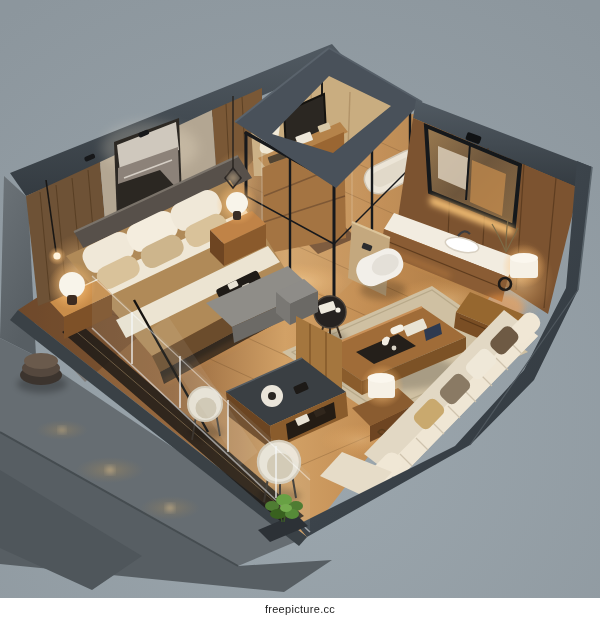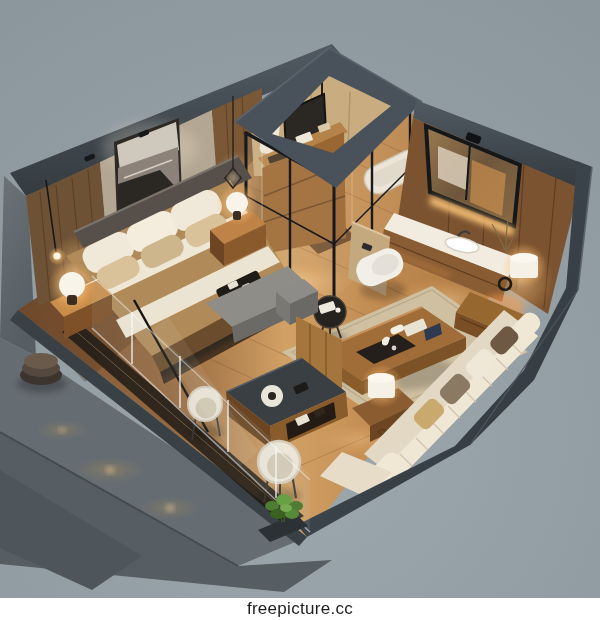--- a/index.html
+++ b/index.html
@@ -1,21 +1,21 @@
 <!DOCTYPE html>
 <html style="--bg: #95a0a7; --wallBand: #49515a; --wallBandDark: #31383e; --woodFloorLight: #d2a166; --woodFloorDark: #83552f; --concrete: #656c71; --concreteDark: #545b60; --glowWarm: #ffb763; --cream: #e9dfcc; --rug: #cfc0a2; --watermarkBg: #ffffff; --watermarkText: #1c1c1c;"><head>
 <meta charset="utf-8">
 <style>
   html,body{margin:0;padding:0;background:#6f7880;}
   .frame{position:relative;width:600px;height:620px;margin:0 auto;overflow:hidden;
          font-family:"Liberation Sans",sans-serif;background:var(--bg,#95a0a7);}
   .scene{position:absolute;top:0;left:0;width:600px;height:598px;display:block;}
   .watermark-bar{position:absolute;left:0;bottom:0;width:600px;height:22px;
     background:var(--watermarkBg,#ffffff);display:flex;align-items:center;justify-content:center;}
-  .watermark-bar span{color:var(--watermarkText,#1c1c1c);font-size:17px;letter-spacing:.3px;}
+  .watermark-bar span{color:var(--watermarkText,#1c1c1c);font-size:11px;letter-spacing:.3px;}
 </style>
 </head>
 <body>
 
 <div class="frame">
 <svg class="scene" viewBox="0 0 600 598" aria-hidden="true">
   <defs>
     <radialGradient id="gBg" cx="50%" cy="72%" r="85%">
       <stop offset="0%" stop-color="#9ca7ae"></stop>
           <stop offset="100%" stop-color="#8c969d"></stop>

